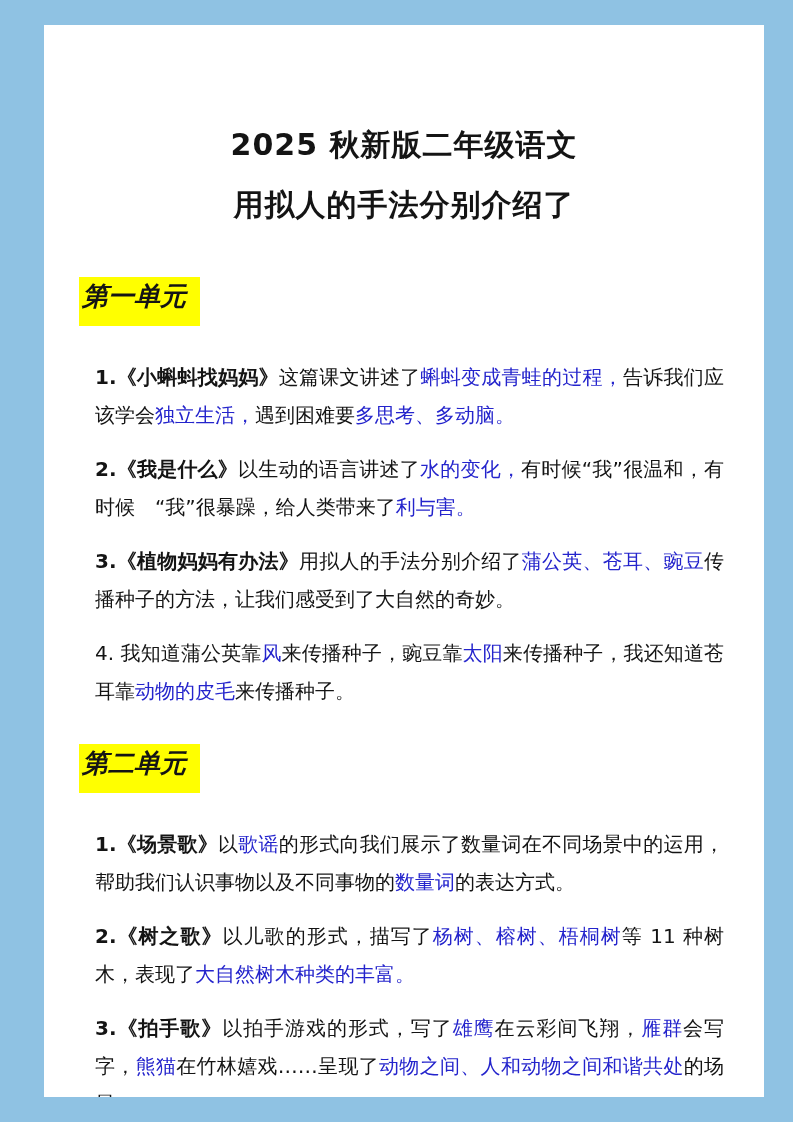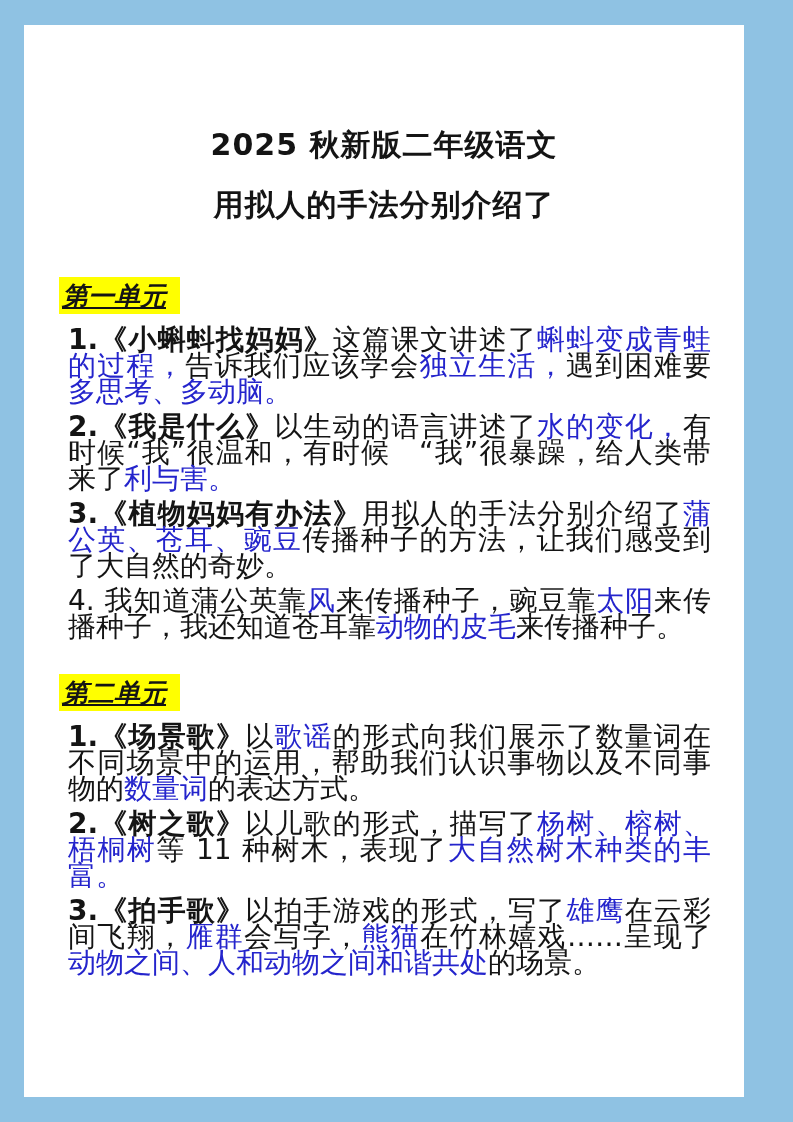--- a/index.html
+++ b/index.html
@@ -10,21 +10,21 @@
   }
   html,body{margin:0;padding:0;}
   body{
     width:793px;height:1122px;
     background:var(--frame-blue);
     font-family:"DejaVu Sans","Liberation Sans",sans-serif;
     position:relative;
   }
   .page{
     position:absolute;
-    left:24px;top:25px;
+    left:44px;top:25px;
     width:720px;height:1072px;
     background:#ffffff;
     box-sizing:border-box;
     overflow:hidden;
   }
   .title-block{
     padding-top:90px;
     text-align:center;
     color:var(--text-black);
   }
@@ -41,28 +41,27 @@
   }
   .section{margin-top:42px;}
   .section + .section{margin-top:34px;}
   .heading{
     display:inline-block;
     background:var(--highlight-yellow);
     font-size:26px;
     font-weight:700;
     font-style:italic;
     line-height:36px;
-    padding:1px 14px 0 3px;
-    margin-bottom:4px;
-    text-decoration:underline;
+    padding:1px 14px 12px 3px;
+    margin-bottom:16px;
   }
   p.item{
-    margin:9px;
-    font-size:28px;
-    line-height:26px;
+    margin:16px;
+    font-size:20px;
+    line-height:38px;
     text-align:justify;
   }
   span.bold{font-weight:700;}
   span.blue{color:var(--accent-blue);}
   span.normal,span.blue,span.bold{white-space:pre-wrap;}
 </style>
 </head>
 <body>
 
 <div class="page">

